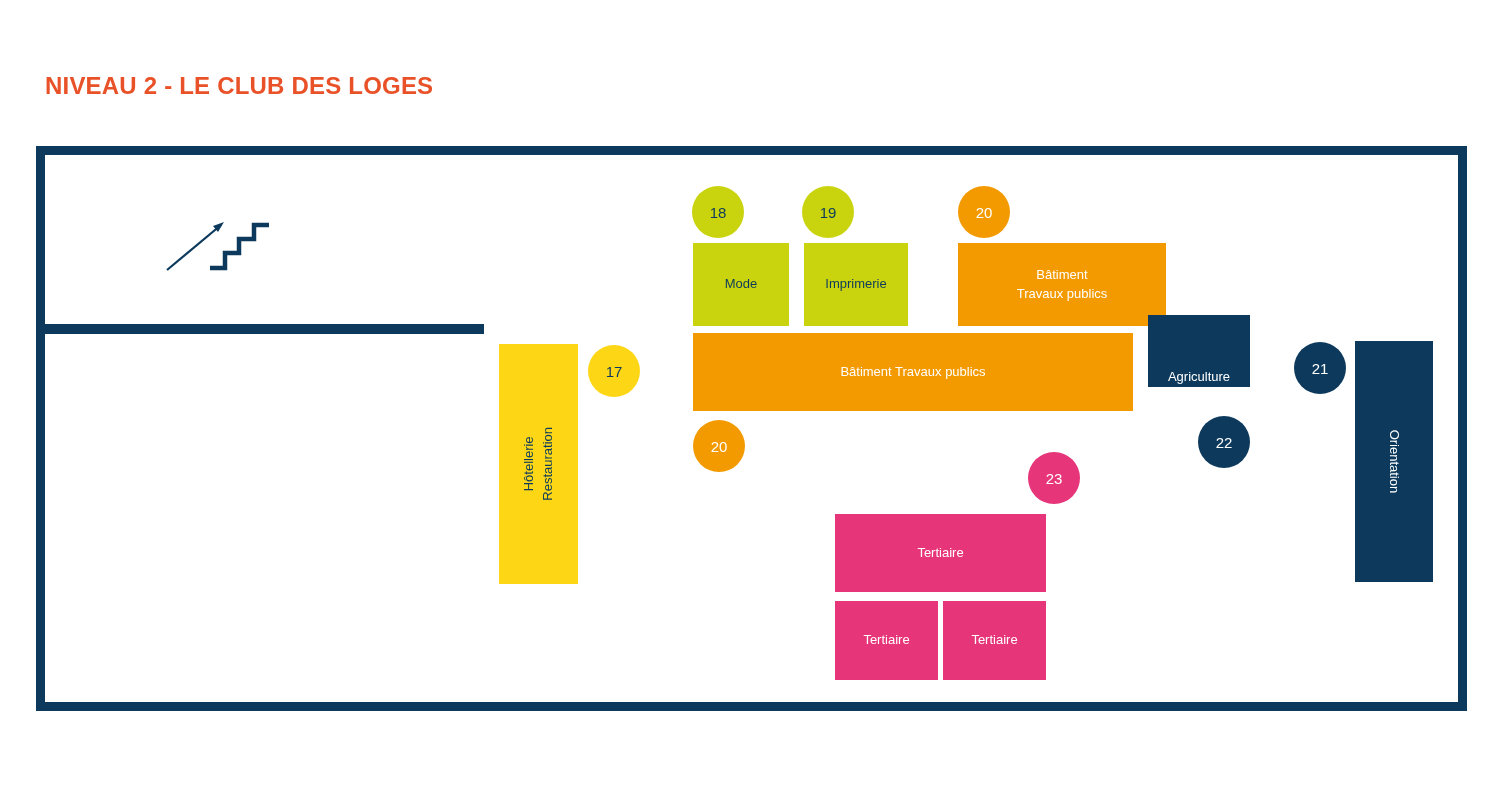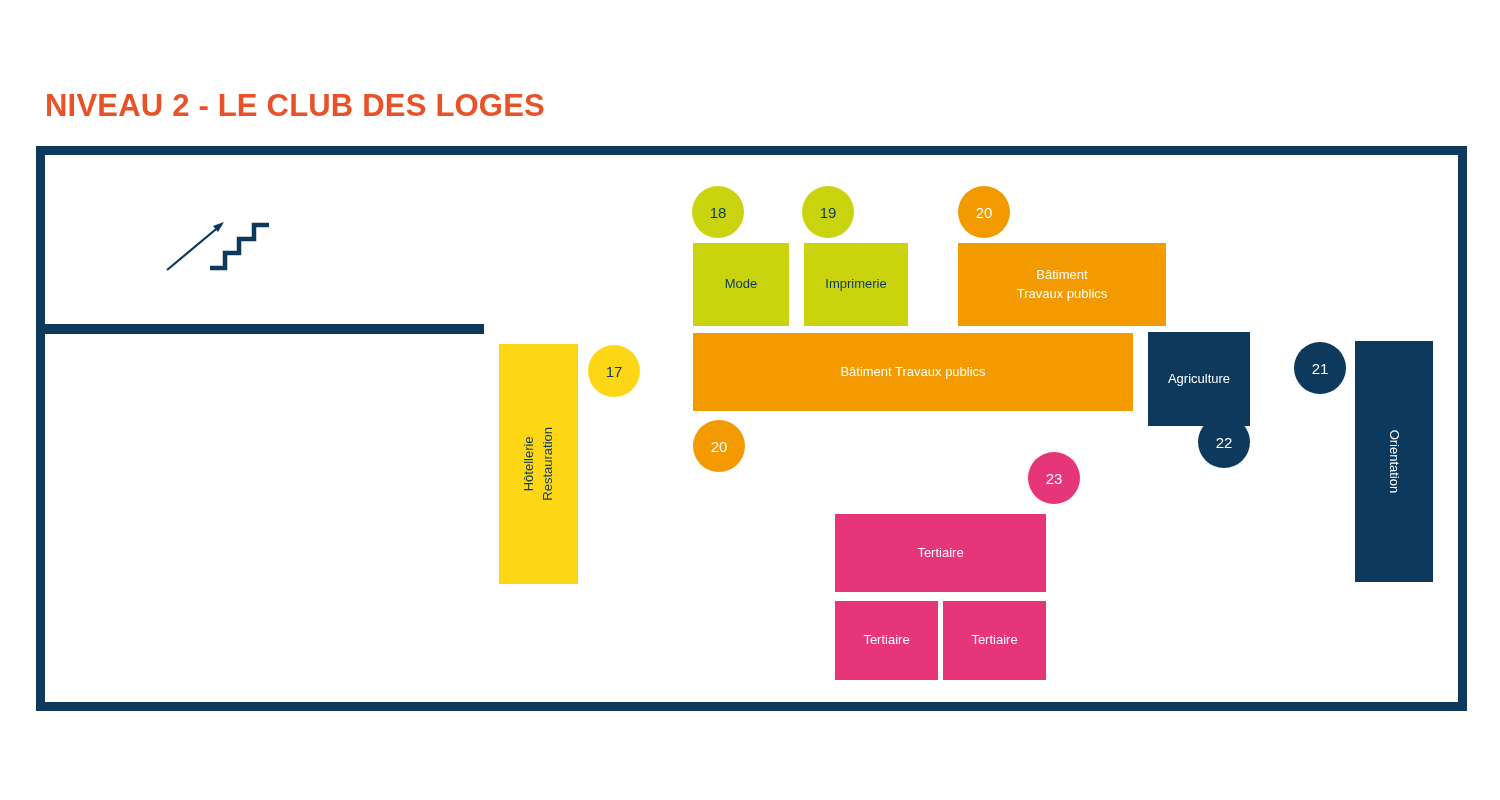--- a/index.html
+++ b/index.html
@@ -5,22 +5,22 @@
   html, body { margin:0; padding:0; }
   body {
     width:1500px; height:800px;
     background:#ffffff;
     font-family:"Liberation Sans", sans-serif;
     position:relative;
     overflow:hidden;
   }
 
   .page-title {
-    position:absolute; left:45px; top:88px;
-    font-size:31px; font-weight:800;
+    position:absolute; left:45px; top:72px;
+    font-size:24px; font-weight:800;
     color:#e95228; letter-spacing:0.2px;
   }
 
   .outline {
     position:absolute; left:36px; top:146px;
     width:1431px; height:565px;
     border:9px solid #0d3a5c;
     box-sizing:border-box;
   }
 
@@ -53,21 +53,21 @@
   .bg-pink   { background:#e73579; }
   .bg-navy   { background:#0d3a5c; }
   .txt-navy  { color:#0d3a5c; }
   .txt-white { color:#ffffff; }
 
   #zone-hotellerie      { left:499px;  top:344px; width:79px;  height:240px; }
   #zone-mode            { left:693px;  top:243px; width:96px; height:83px; }
   #zone-imprimerie      { left:804px;  top:243px; width:104px; height:83px; }
   #zone-btp-small       { left:958px;  top:243px; width:208px; height:83px; }
   #zone-btp-large       { left:693px;  top:333px; width:440px; height:78px; }
-  #zone-agriculture     { left:1148px; top:332px; width:102px; height:94px; }
+  #zone-agriculture     { left:1148px; top:315px; width:102px; height:72px;align-items:flex-end; }
   #zone-orientation     { left:1355px; top:341px; width:78px;  height:241px; }
   #zone-tertiaire-large { left:835px;  top:514px; width:211px; height:78px; }
   #zone-tertiaire-left  { left:835px;  top:601px; width:103px; height:79px; }
   #zone-tertiaire-right { left:943px;  top:601px; width:103px; height:79px; }
 
   #badge-17        { left:588px;  top:345px; }
   #badge-18        { left:692px;  top:186px; }
   #badge-19        { left:802px;  top:186px; }
   #badge-20-top    { left:958px;  top:186px; }
   #badge-20-bottom { left:693px;  top:420px; }

